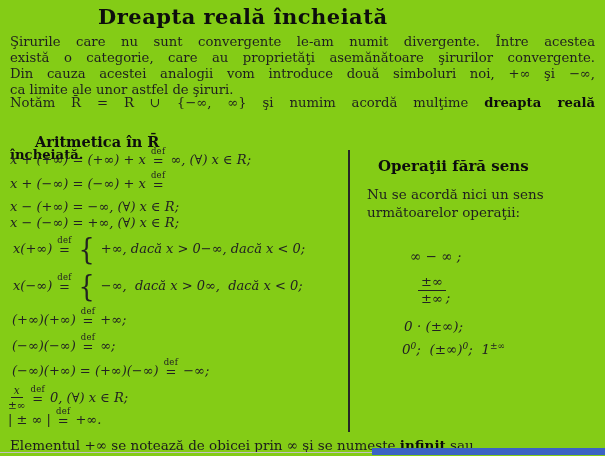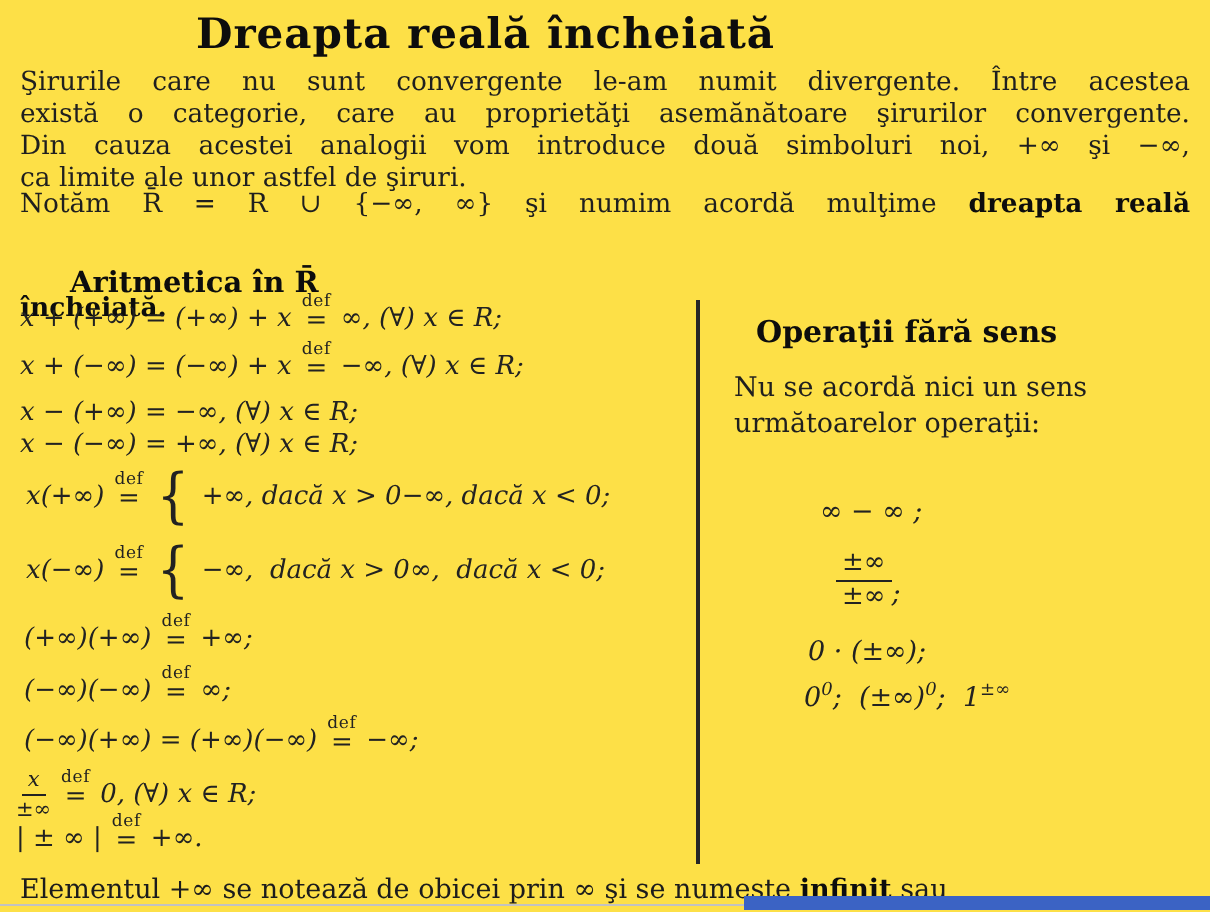--- a/index.html
+++ b/index.html
@@ -1,18 +1,18 @@
 <!DOCTYPE html>
 <html><head>
 <meta charset="utf-8">
 <style>
   html,body { margin:0; padding:0; background:#ffffff; }
   .page {
     position:relative; width:605px; height:456px;
-    background:#fde047; overflow:hidden;
+    background:#84cc16; overflow:hidden;
     font-family:"DejaVu Serif", serif; color:#1c1c1c;
   }
   .title {
     position:absolute; left:98px; top:4px; width:280px;
     font-size:21px; font-weight:bold; color:#0d0d0d; letter-spacing:0.5px;
     white-space:nowrap;
   }
   .para-line {
     position:absolute; left:10px; width:585px; font-size:13.2px; line-height:16px;
     text-align:justify; text-align-last:justify; color:#1f1f1f;
@@ -68,21 +68,20 @@
 
   <div class="eq" style="left:10px; top:150px">
     <span>x + (+∞) = (+∞) + x</span>
     <span class="defeq"><span class="d">def</span><span class="e">=</span></span>
     <span>∞, (∀) x ∈ R;</span>
   </div>
 
   <div class="eq" style="left:10px; top:174px">
     <span>x + (−∞) = (−∞) + x</span>
     <span class="defeq"><span class="d">def</span><span class="e">=</span></span>
-    <span>−∞, (∀) x ∈ R;</span>
   </div>
 
   <div class="eq" style="left:10px; top:199px">x − (+∞) = −∞, (∀) x ∈ R;</div>
   <div class="eq" style="left:10px; top:215px">x − (−∞) = +∞, (∀) x ∈ R;</div>
 
   <div class="eq" style="left:13px; top:235px">
     <span>x(+∞)</span>
     <span class="defeq"><span class="d">def</span><span class="e">=</span></span>
     <span class="cases">
       <span class="br">{</span>

